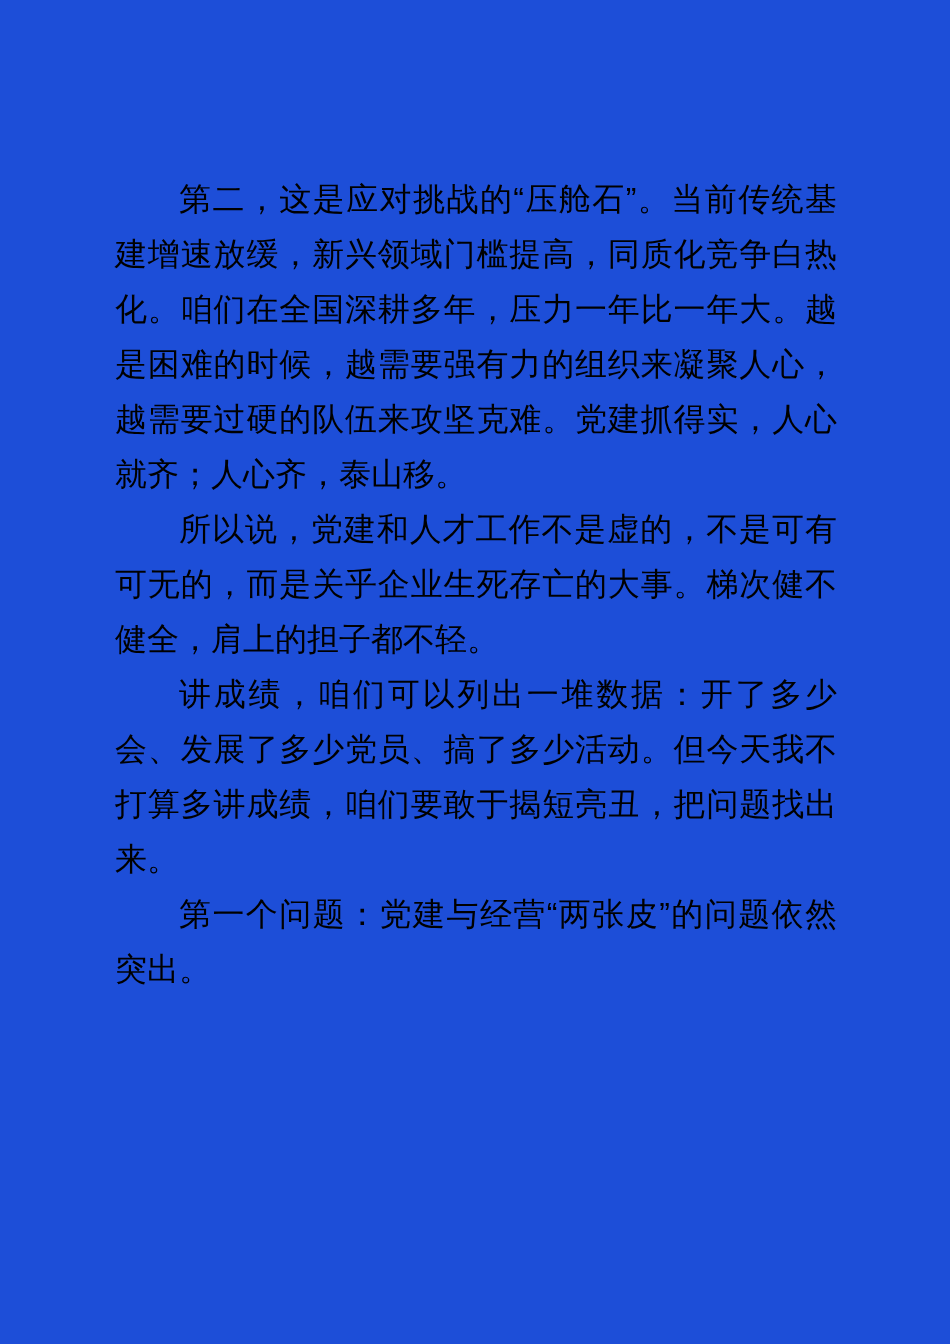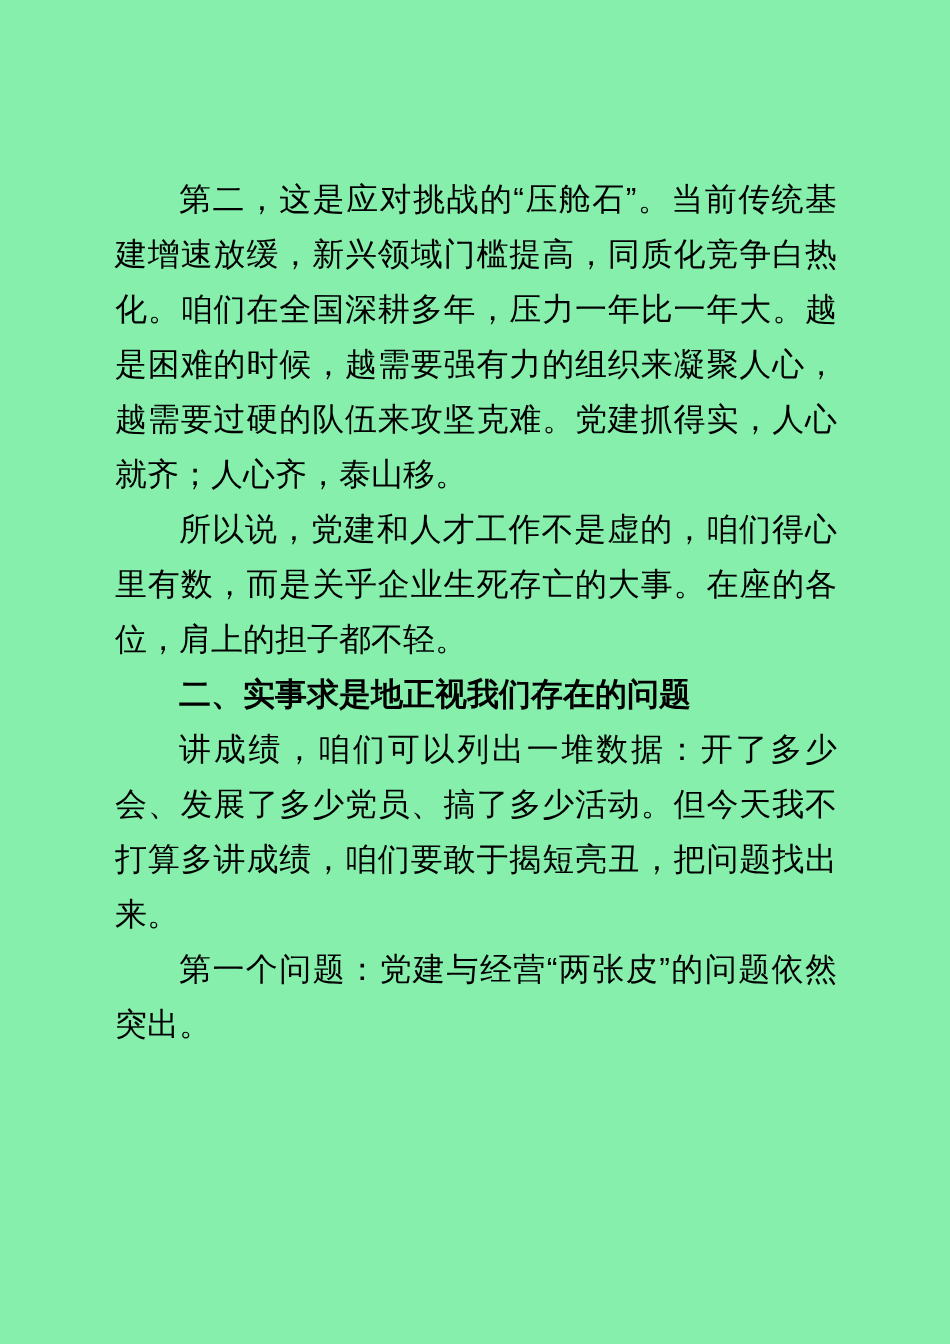--- a/index.html
+++ b/index.html
@@ -5,21 +5,21 @@
   html, body {
     margin: 0;
     padding: 0;
     background: #ffffff;
   }
 
   .page {
     position: relative;
     width: 950px;
     height: 1344px;
-    background: #86efac;
+    background: #1d4ed8;
     margin: 0 auto;
     overflow: hidden;
     box-sizing: border-box;
   }
 
   .doc-body {
     position: absolute;
     left: 115px;
     top: 172px;
     width: 722px;
@@ -47,22 +47,21 @@
 </style>
 </head>
 <body>
 
 <div class="page">
   <div class="doc-body">
 
     <p class="para">第二，这是应对挑战的“压舱石”。当前传统基建增速放缓，新兴领域门槛提高，同质化竞争白热化。咱们在全国深耕多年，压力一年比一年大。越是困难的时候，越需要强有力的组织来凝聚人心，越需要过硬的队伍来攻坚克难。党建抓得实，人心就齐；人心齐，泰山移。</p>
 
 
-    <p class="para">所以说，党建和人才工作不是虚的，咱们得心里有数，而是关乎企业生死存亡的大事。在座的各位，肩上的担子都不轻。</p>
+    <p class="para">所以说，党建和人才工作不是虚的，不是可有可无的，而是关乎企业生死存亡的大事。梯次健不健全，肩上的担子都不轻。</p>
 
-    <p class="para heading">二、实事求是地正视我们存在的问题</p>
 
     <p class="para">讲成绩，咱们可以列出一堆数据：开了多少会、发展了多少党员、搞了多少活动。但今天我不打算多讲成绩，咱们要敢于揭短亮丑，把问题找出来。</p>
 
     <p class="para">第一个问题：党建与经营“两张皮”的问题依然突出。</p>
 
   </div>
 </div>
 
 </body></html>

